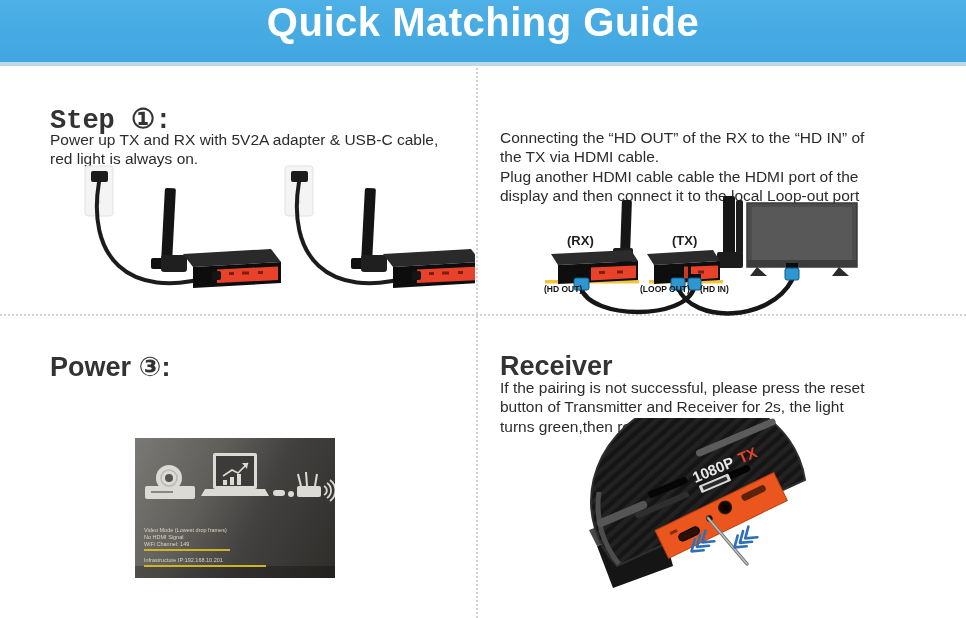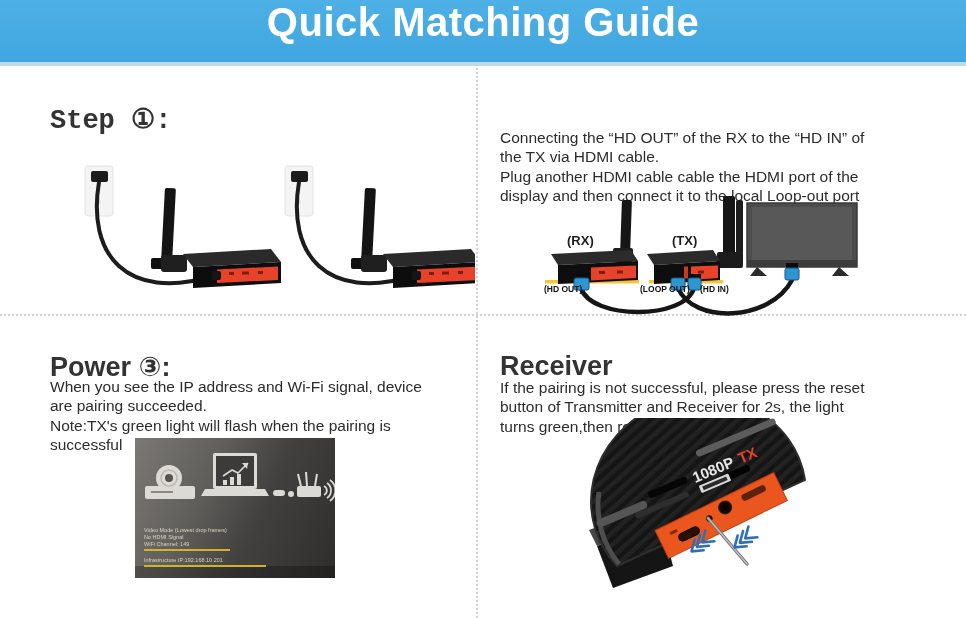--- a/index.html
+++ b/index.html
@@ -43,20 +43,22 @@
 
   <header class="banner">
     <h1>Quick Matching Guide</h1>
   </header>
   <div class="banner-strip"></div>
 
   <div class="divider-h"></div>
   <div class="divider-v"></div>
 
   <h2 class="step-title" id="t1">Step ①:</h2>
+  <p class="step-body" id="b1">Power up TX and RX with 5V2A adapter &amp; USB-C  cable,
+red  light is always on.</p>
 
   <svg class="illus" id="illus1" width="400" height="158" viewBox="0 0 400 158">
     <g id="pu">
       <g>
         <rect x="10" y="4" width="28" height="50" rx="3" fill="#f4f4f4" stroke="#e3e3e3"></rect>
         <rect x="16" y="9" width="17" height="11" rx="2" fill="#1c1c1c"></rect>
         <circle cx="24" cy="40" r="2" fill="#e2e2e2"></circle>
       </g>
       <path d="M24,20 C12,92 50,140 139,114" stroke="#1c1c1c" stroke-width="4" fill="none" stroke-linecap="round"></path>
       <g>
@@ -143,24 +145,20 @@
     </g>
 
     <text x="72" y="53" font-size="13" font-weight="600" fill="#1d1d1d">(RX)</text>
     <text x="177" y="53" font-size="13" font-weight="600" fill="#1d1d1d">(TX)</text>
     <text x="49" y="100" font-size="8.5" font-weight="bold" fill="#111">(HD OUT)</text>
     <text x="145" y="100" font-size="8.5" font-weight="bold" fill="#111">(LOOP OUT)</text>
     <text x="205" y="100" font-size="8.5" font-weight="bold" fill="#111">(HD IN)</text>
   </svg>
 
   <h2 class="step-title" id="t3">Power ③:</h2>
-  <p class="step-body" id="b3">When you see the IP address and Wi-Fi signal, device
-are pairing succeeded.
-Note:TX's green light will flash when the pairing is
-successful</p>
 
   <div class="photo">
     <svg width="200" height="140" viewBox="0 0 200 140">
       <g fill="#dcdad4">
         <rect x="10" y="48" width="50" height="13" rx="2"></rect>
         <rect x="16" y="53" width="22" height="2" fill="#8a8885"></rect>
         <circle cx="34" cy="40" r="13"></circle>
         <circle cx="34" cy="40" r="8" fill="none" stroke="#b9b7b0" stroke-width="1.5"></circle>
         <circle cx="34" cy="40" r="4" fill="#55534f"></circle>
       </g>

